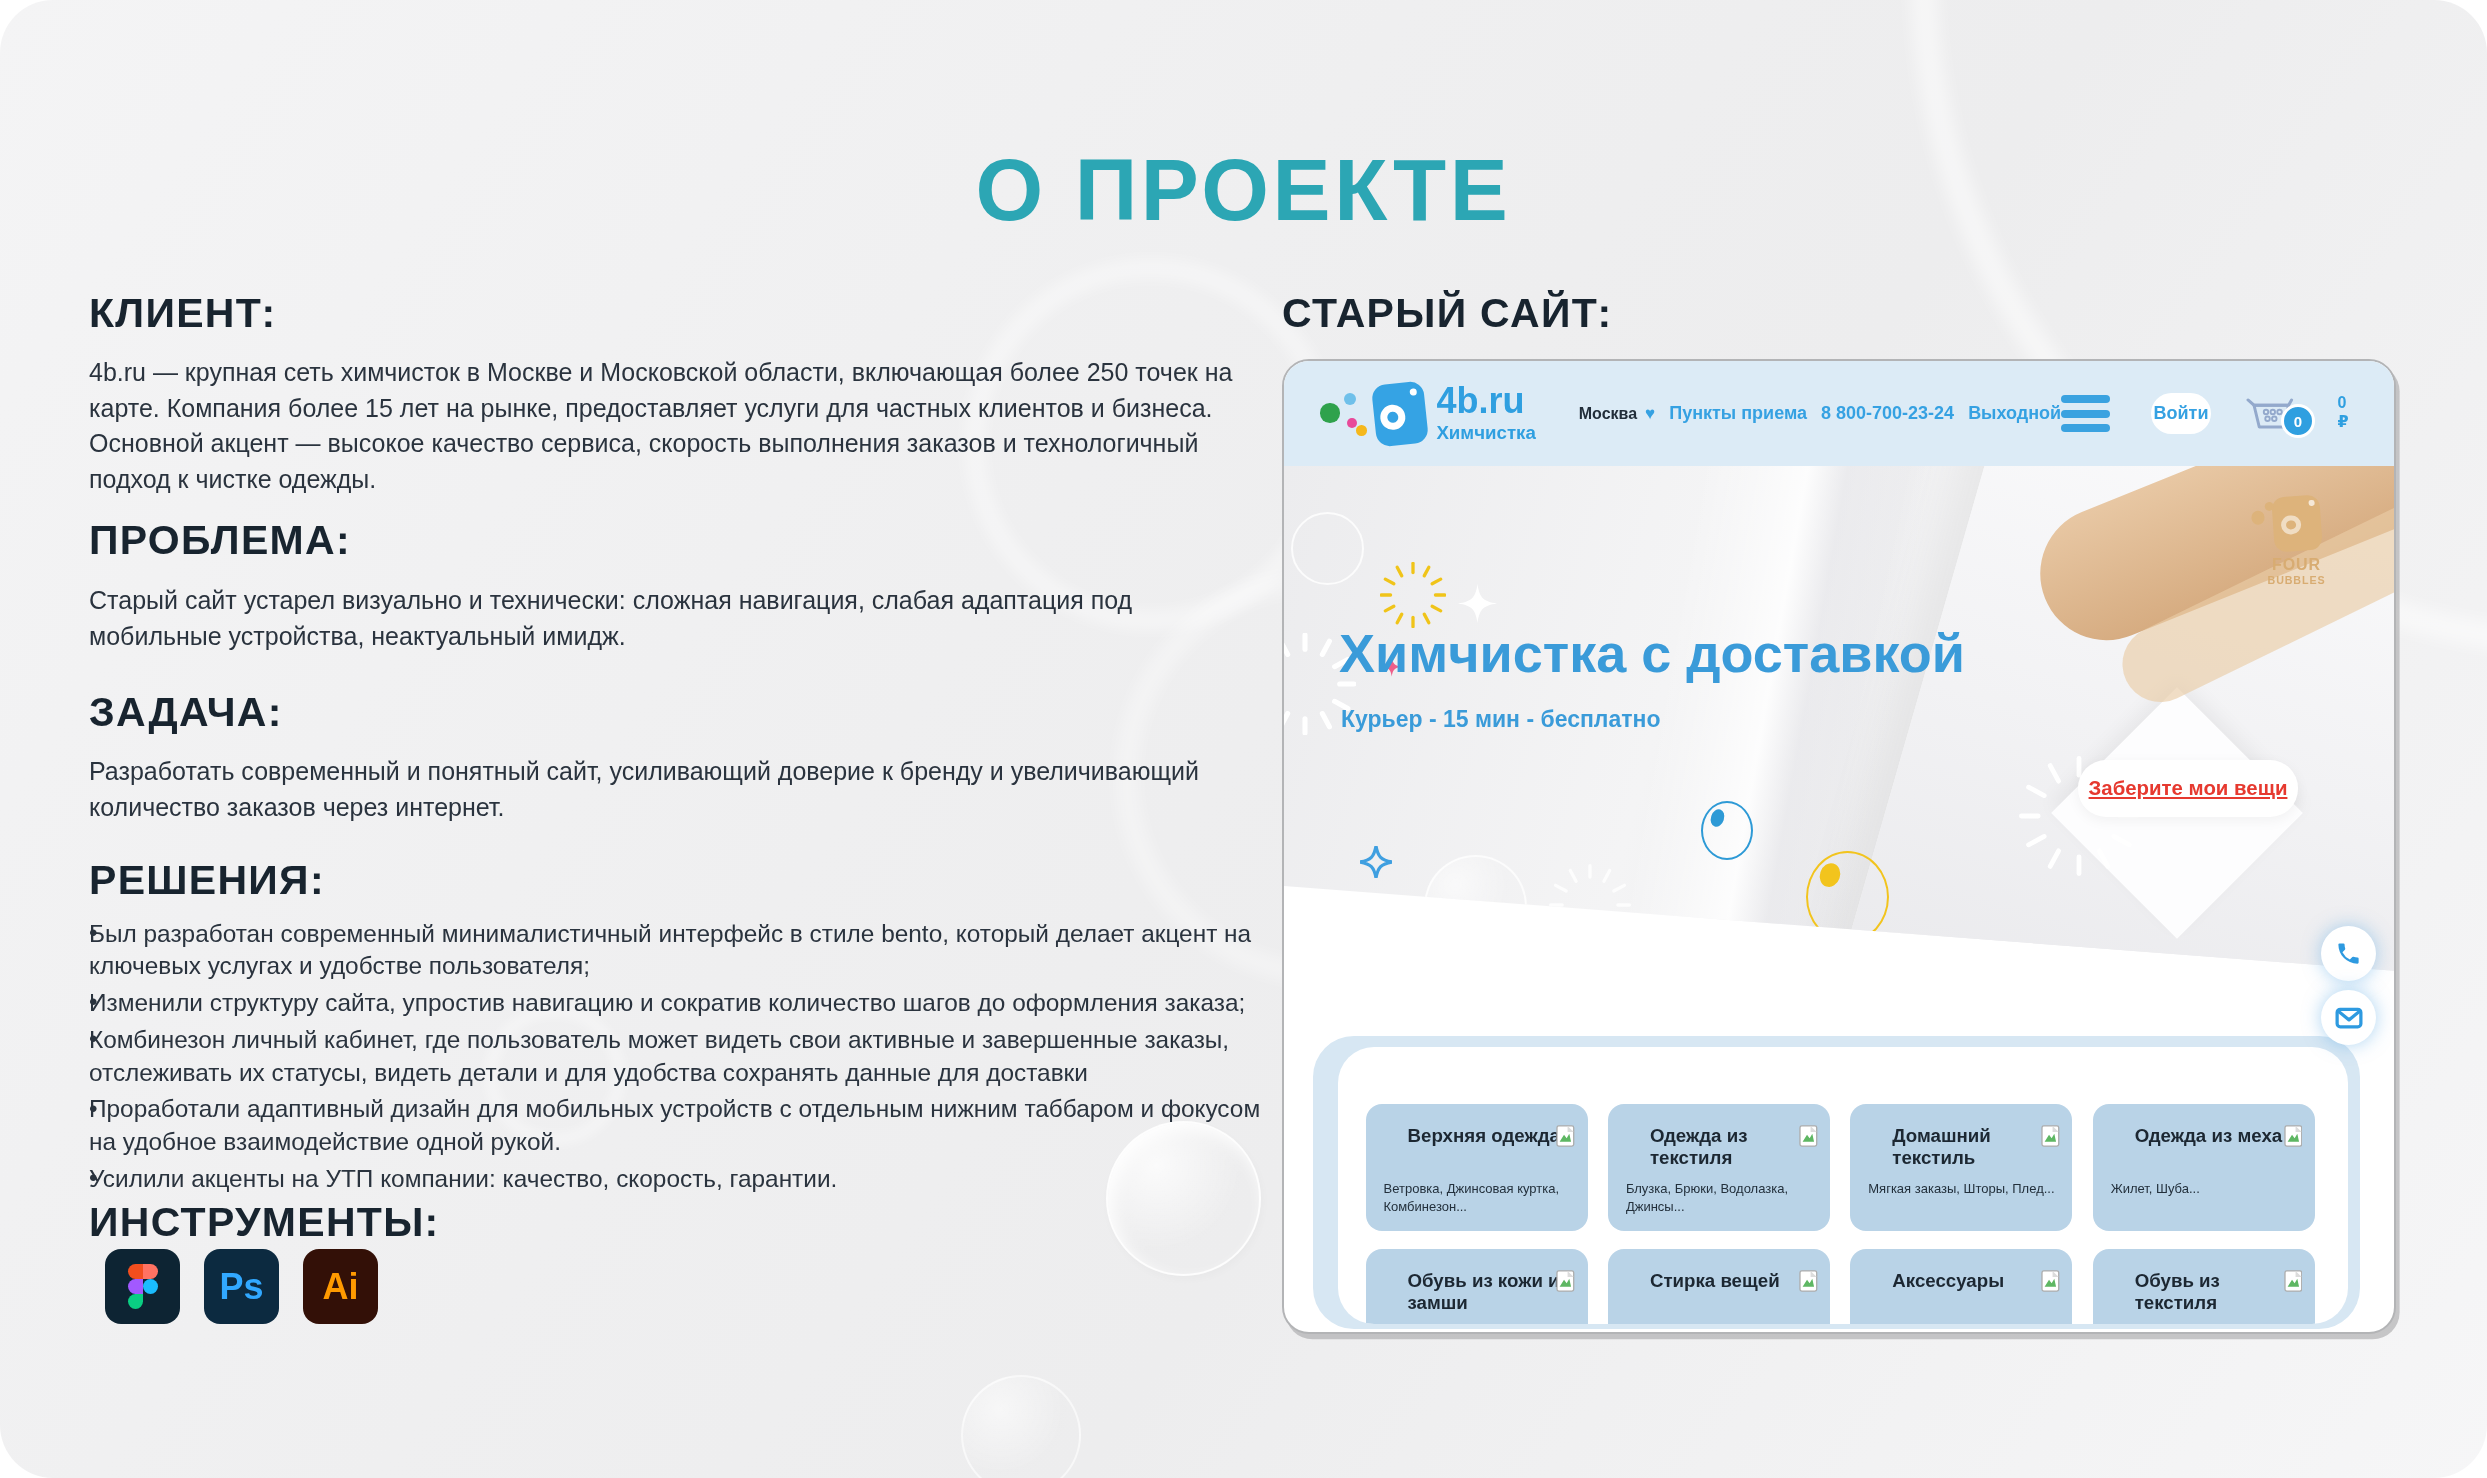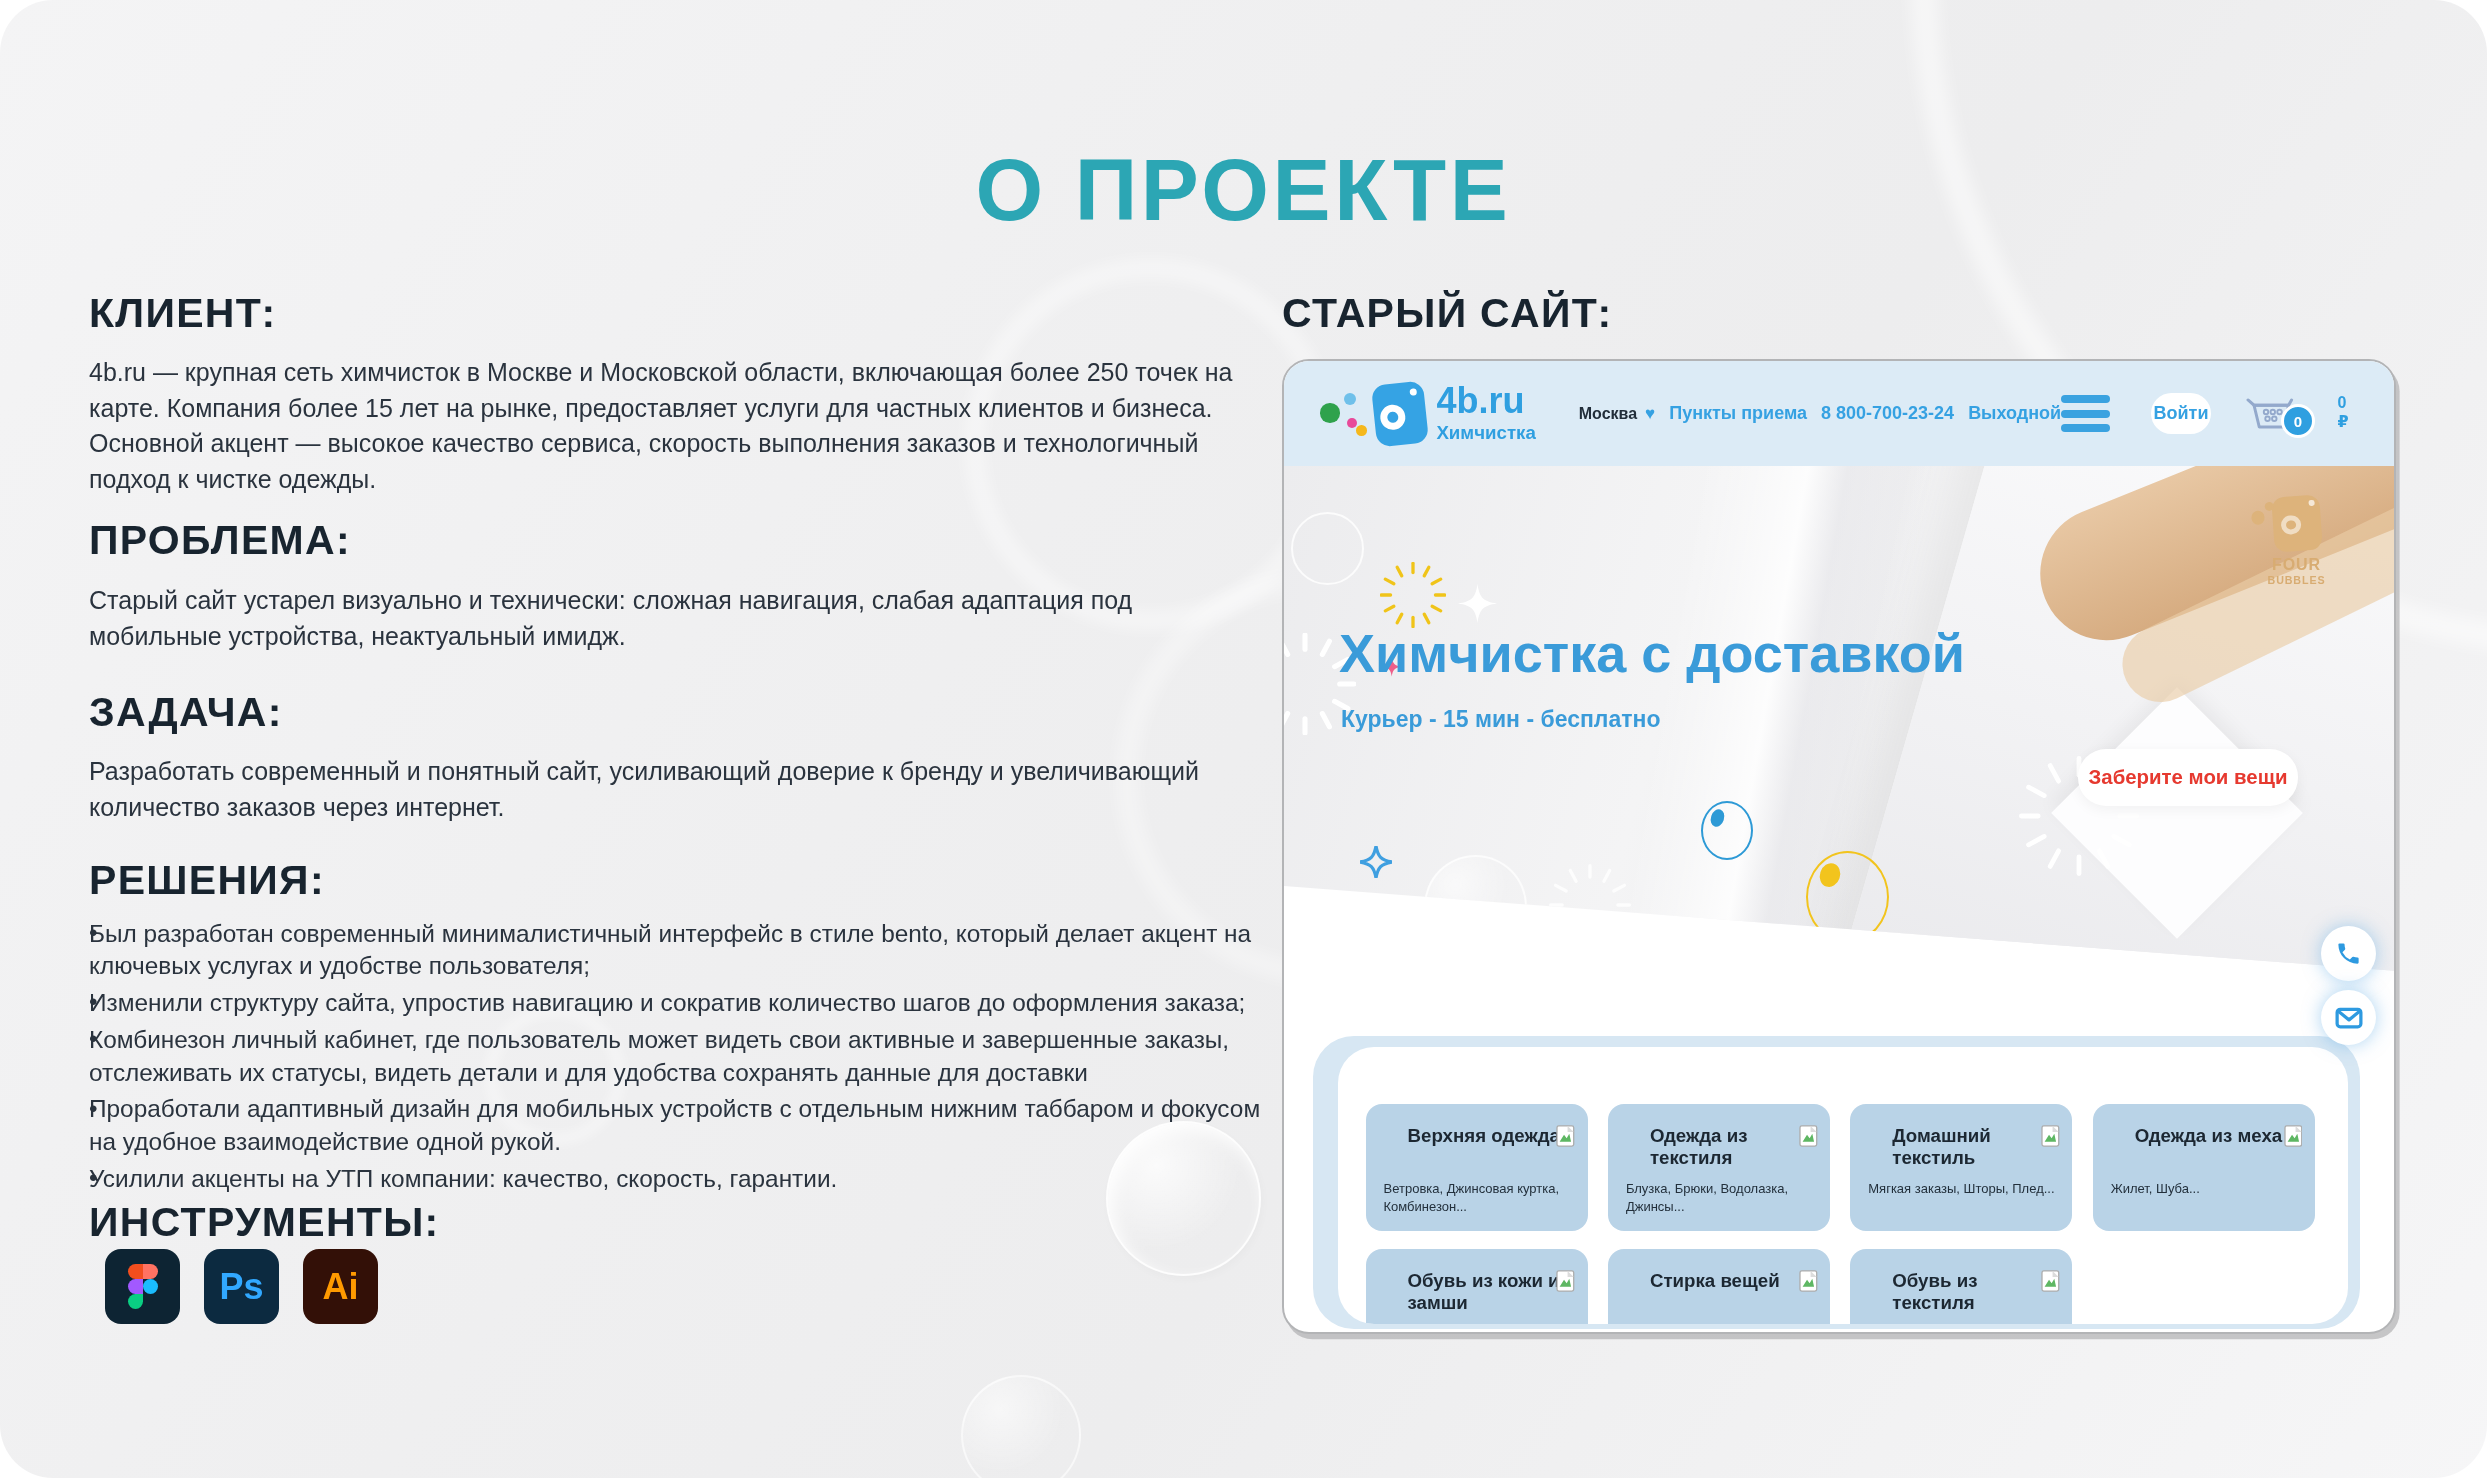--- a/index.html
+++ b/index.html
@@ -107,23 +107,23 @@
   .watermark { position:absolute; right:59px; top:30px; width:107px; text-align:center; z-index:2; }
   .wm-machine { position:relative; width:48px; height:55px; background:#ddb37b; border-radius:12.4px; margin:0 auto; transform:rotate(-4deg); }
   .wm-door { position:absolute; left:8px; top:18.7px; width:19.5px; height:19.5px; border:5.3px solid rgba(255,255,255,.55); border-radius:50%; }
   .wm-dot { position:absolute; right:5.3px; top:5.3px; width:5.3px; height:5.3px; background:rgba(255,255,255,.7); border-radius:50%; }
   .wm-b1 { position:absolute; left:-21px; top:12.4px; width:13.3px; height:13.3px; background:#ddb37b; border-radius:50%; }
   .wm-b2 { position:absolute; left:-7px; top:3.6px; width:9px; height:9px; background:#ddb37b; border-radius:50%; }
   .wm-t1 { font-size:16px; font-weight:bold; color:#d8ac72; letter-spacing:0.9px; margin-top:5.3px; }
   .wm-t2 { font-size:10.7px; font-weight:bold; color:#d8ac72; letter-spacing:0.9px; }
   .hero-title { position:absolute; left:55px; top:156px; font-size:54px; font-weight:bold; color:#3a9bd9; z-index:3; }
   .hero-sub { position:absolute; left:57px; top:240px; font-size:23px; font-weight:bold; color:#3a9bd9; z-index:3; }
-  .cta-btn { position:absolute; left:794px; top:283px; width:220px; height:57px; border-radius:28px; border:none;
+  .cta-btn { position:absolute; left:794px; top:294px; width:220px; height:57px; border-radius:28px; border:none;
              background:#ffffff; color:#e6392f; font-size:20.4px; font-weight:bold; font-family:inherit;
-             z-index:3; box-shadow:0 3.6px 14px rgba(0,0,0,.05);text-align:center; }
+             text-decoration:underline; z-index:3; box-shadow:0 3.6px 14px rgba(0,0,0,.05);text-align:center; }
   .spark { position:absolute; pointer-events:none; z-index:2; }
   .ray-yellow { left:96px; top:96px; width:66px; height:66px; color:#f0c419; }
   .ray-white-left { left:-30px; top:167px; width:102px; height:102px; color:#ffffff; }
   .ray-white-cta { left:735px; top:290px; width:120px; height:120px; color:#ffffff; }
   .ray-white-mid { left:265px; top:398px; width:82px; height:82px; color:#fdfdfd; }
   .star-white { left:174px; top:118px; width:39px; height:39px; color:#ffffff; }
   .star-pink { left:98px; top:191px; width:19.5px; height:19.5px; color:#ef5f8a; }
   .star-blue { left:76px; top:380px; width:32px; height:32px; color:#3f9fe0; }
   .bubble-ring { position:absolute; border-radius:50%; z-index:2; }
   .hb-white-top { left:7px; top:46px; width:73px; height:73px; border:2.7px solid rgba(255,255,255,.8); }
@@ -445,20 +445,29 @@
         <div class="cat-card">
           <div class="cat-title">Стирка вещей</div>
           <span class="cat-icon"><svg width="18.7" height="22" viewBox="0 0 21 25">
                 <rect x="1" y="1" width="19" height="23" rx="2" fill="#fff" stroke="#adadad" stroke-width="1.5"></rect>
                 <polygon points="13,1 20,8 13,8" fill="#dcdcdc"></polygon>
                 <path d="M4 19 L9 11 L12 15 L15 10 L17 19 Z" fill="#5eb763"></path>
               </svg></span>
 
         </div>
 
+        <div class="cat-card">
+          <div class="cat-title">Аксессуары</div>
+          <span class="cat-icon"><svg width="18.7" height="22" viewBox="0 0 21 25">
+                <rect x="1" y="1" width="19" height="23" rx="2" fill="#fff" stroke="#adadad" stroke-width="1.5"></rect>
+                <polygon points="13,1 20,8 13,8" fill="#dcdcdc"></polygon>
+                <path d="M4 19 L9 11 L12 15 L15 10 L17 19 Z" fill="#5eb763"></path>
+              </svg></span>
+
+        </div>
 
         <div class="cat-card">
           <div class="cat-title">Обувь из текстиля</div>
           <span class="cat-icon"><svg width="18.7" height="22" viewBox="0 0 21 25">
                 <rect x="1" y="1" width="19" height="23" rx="2" fill="#fff" stroke="#adadad" stroke-width="1.5"></rect>
                 <polygon points="13,1 20,8 13,8" fill="#dcdcdc"></polygon>
                 <path d="M4 19 L9 11 L12 15 L15 10 L17 19 Z" fill="#5eb763"></path>
               </svg></span>
 
         </div>

